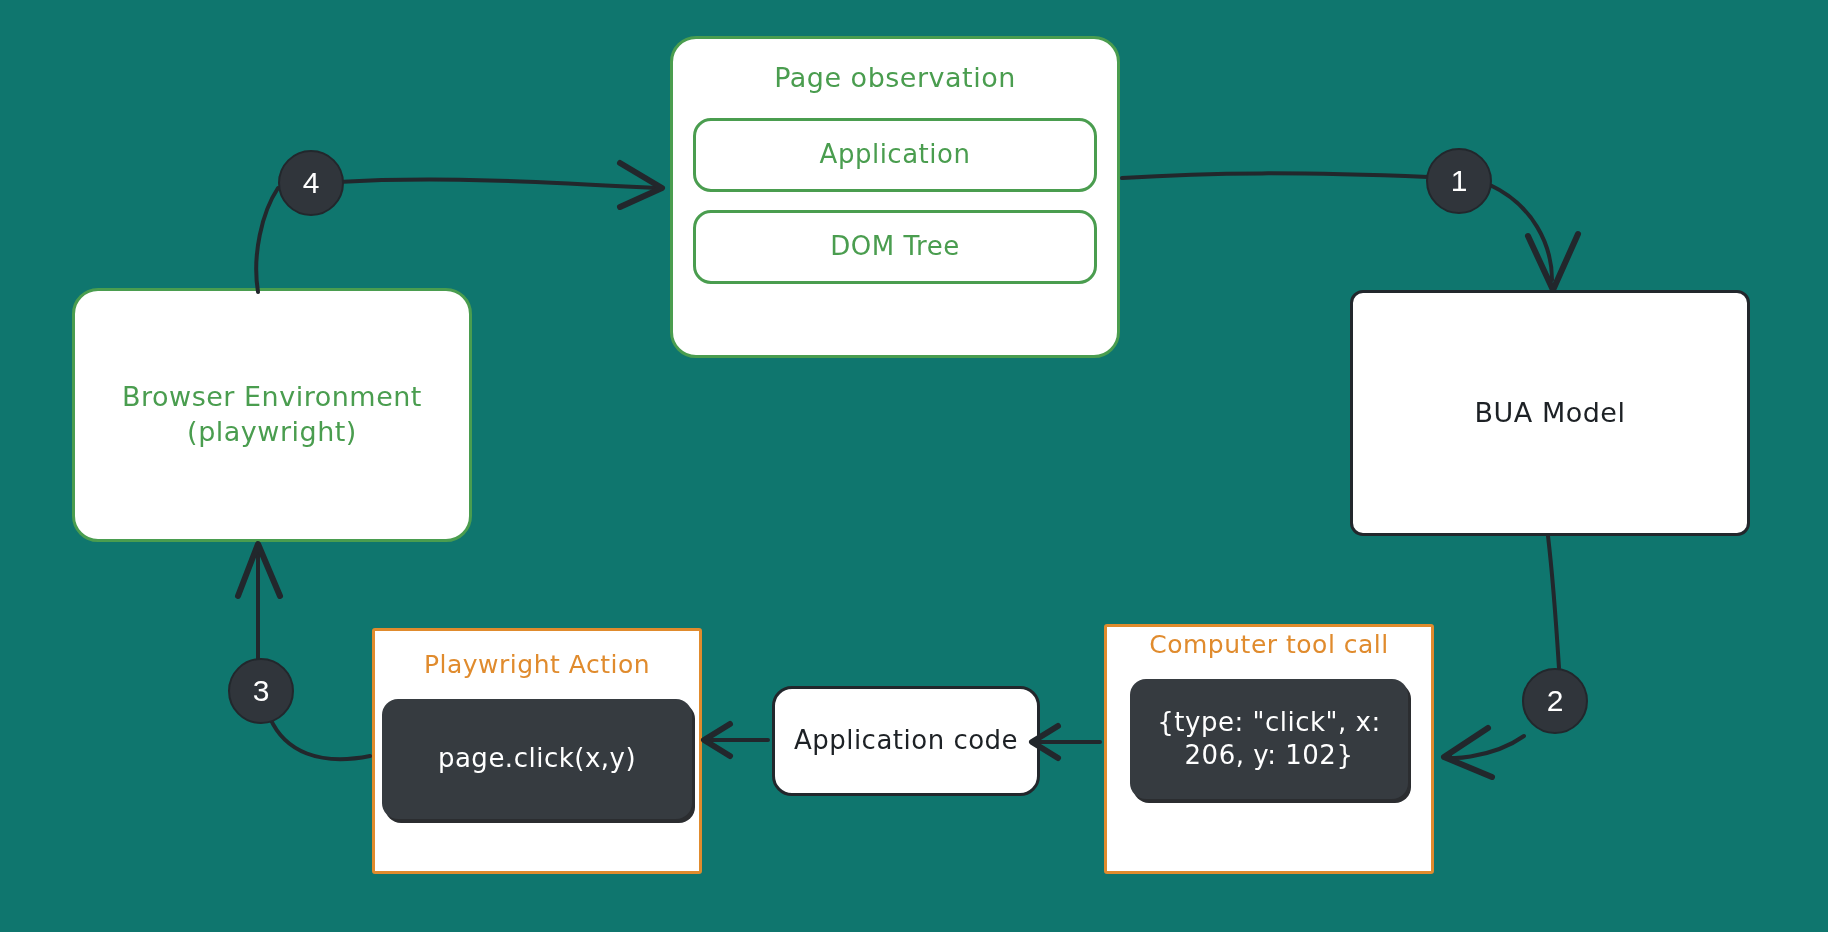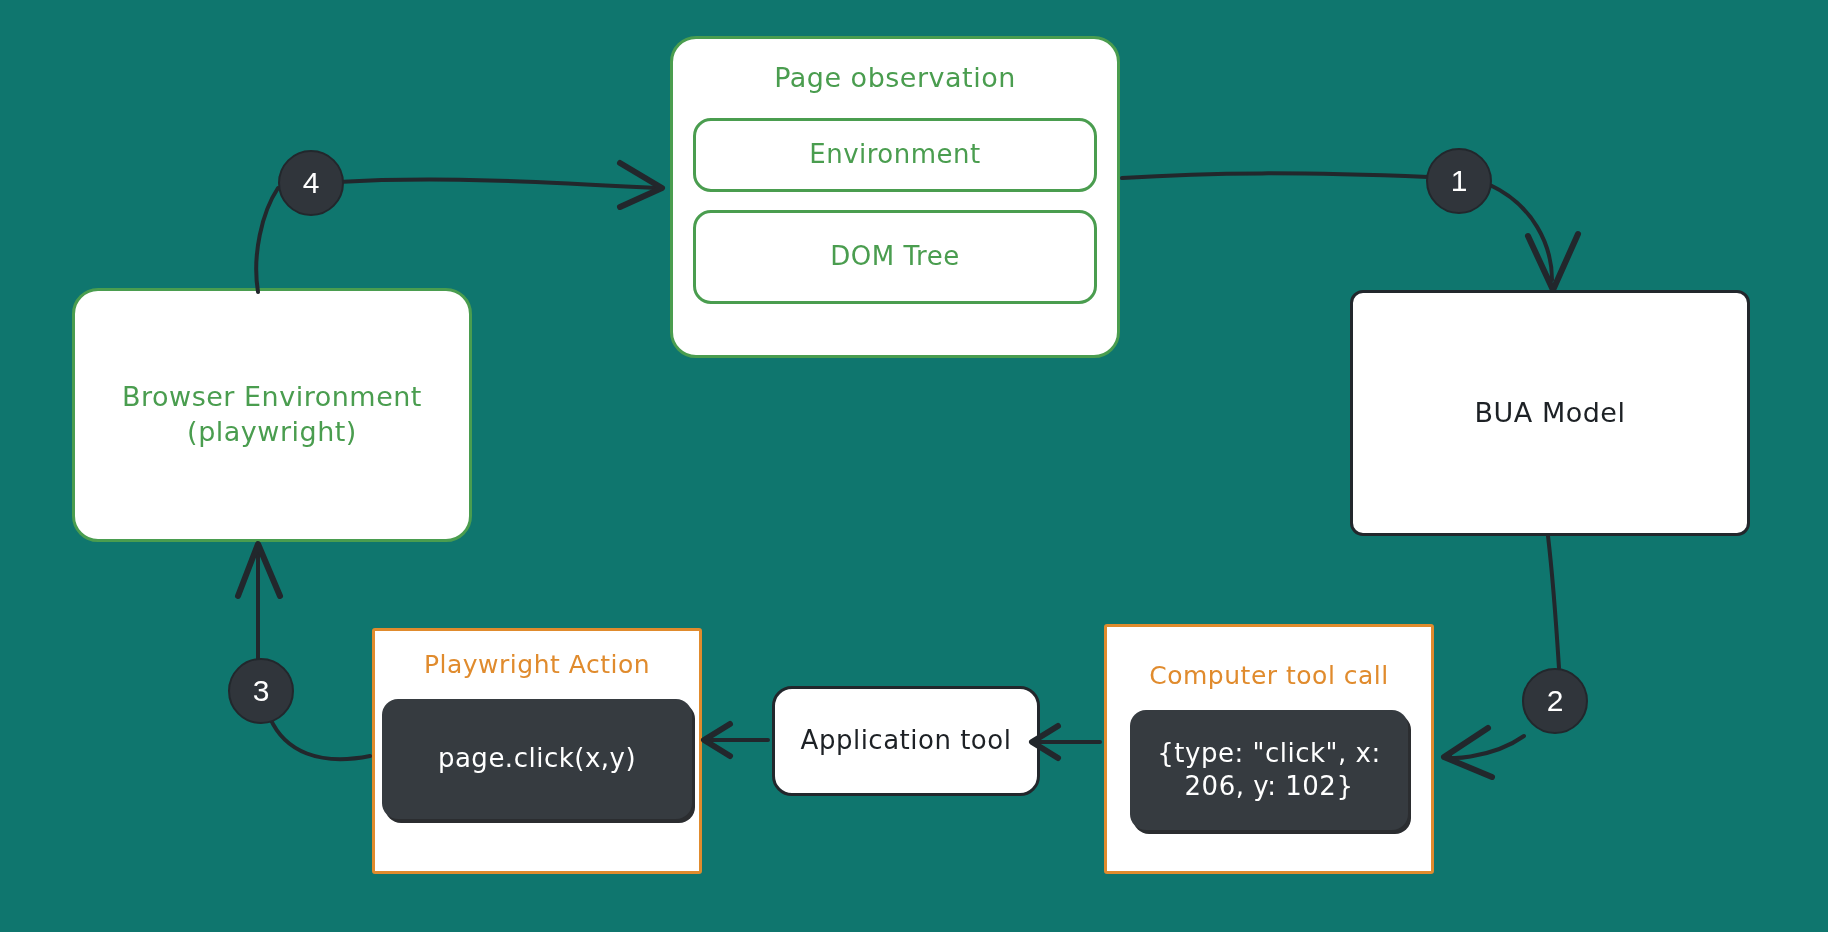--- a/index.html
+++ b/index.html
@@ -143,44 +143,44 @@
 
     <path class="wire" d="M 370 756 C 320 766 285 752 270 718"></path>
     <path class="wire" d="M 258 660 C 258 612 258 570 258 548"></path>
     <path class="head" d="M 238 596 L 258 544 L 280 596"></path>
   </svg>
 
   <div class="node green-outer" style="left:670px; top:36px; width:450px; height:322px; justify-content:flex-start; padding-top:22px;">
     <div class="node-label green-text" style="font-size:27px;">Page observation</div>
 
     <div class="node green-inner" style="position:relative; left:auto; top:auto; margin-top:22px; width:404px; height:74px;">
-      <div class="node-label green-text" style="font-size:26px;">Environment</div>
+      <div class="node-label green-text" style="font-size:26px;">Application</div>
     </div>
 
-    <div class="node green-inner" style="position:relative; left:auto; top:auto; margin-top:18px; width:404px; height:94px;">
+    <div class="node green-inner" style="position:relative; left:auto; top:auto; margin-top:18px; width:404px; height:74px;">
       <div class="node-label green-text" style="font-size:26px;">DOM Tree</div>
     </div>
   </div>
 
   <div class="node green-outer" style="left:72px; top:288px; width:400px; height:254px;">
     <div class="node-label green-text" style="font-size:27px;">Browser Environment
 (playwright)</div>
   </div>
 
   <div class="node black-outer" style="left:1350px; top:290px; width:400px; height:246px;">
     <div class="node-label black-text" style="font-size:27px;">BUA Model</div>
   </div>
 
-  <div class="node orange-outer" style="left:1104px; top:624px; width:330px; height:250px; justify-content:flex-start; padding-top:33px;">
+  <div class="node orange-outer" style="left:1104px; top:624px; width:330px; height:250px; justify-content:flex-start; padding-top:2px;">
     <div class="node-label orange-text" style="font-size:25px;">Computer tool call</div>
     <div class="code-chip node-label" style="margin-top:18px; width:278px; height:120px; font-size:26px;">{type: "click", x: 206, y: 102}</div>
   </div>
 
   <div class="node black-outer" style="left:772px; top:686px; width:268px; height:110px; border-radius:20px;">
-    <div class="node-label black-text" style="font-size:26px;">Application tool</div>
+    <div class="node-label black-text" style="font-size:26px;">Application code</div>
   </div>
 
   <div class="node orange-outer" style="left:372px; top:628px; width:330px; height:246px; justify-content:flex-start; padding-top:18px;">
     <div class="node-label orange-text" style="font-size:25px;">Playwright Action</div>
     <div class="code-chip node-label" style="margin-top:18px; width:310px; height:120px; font-size:26px;">page.click(x,y)</div>
   </div>
 
   <div class="step-badge" style="left:1426px; top:148px; width:62px; height:62px;">
     <span>1</span>
   </div>

